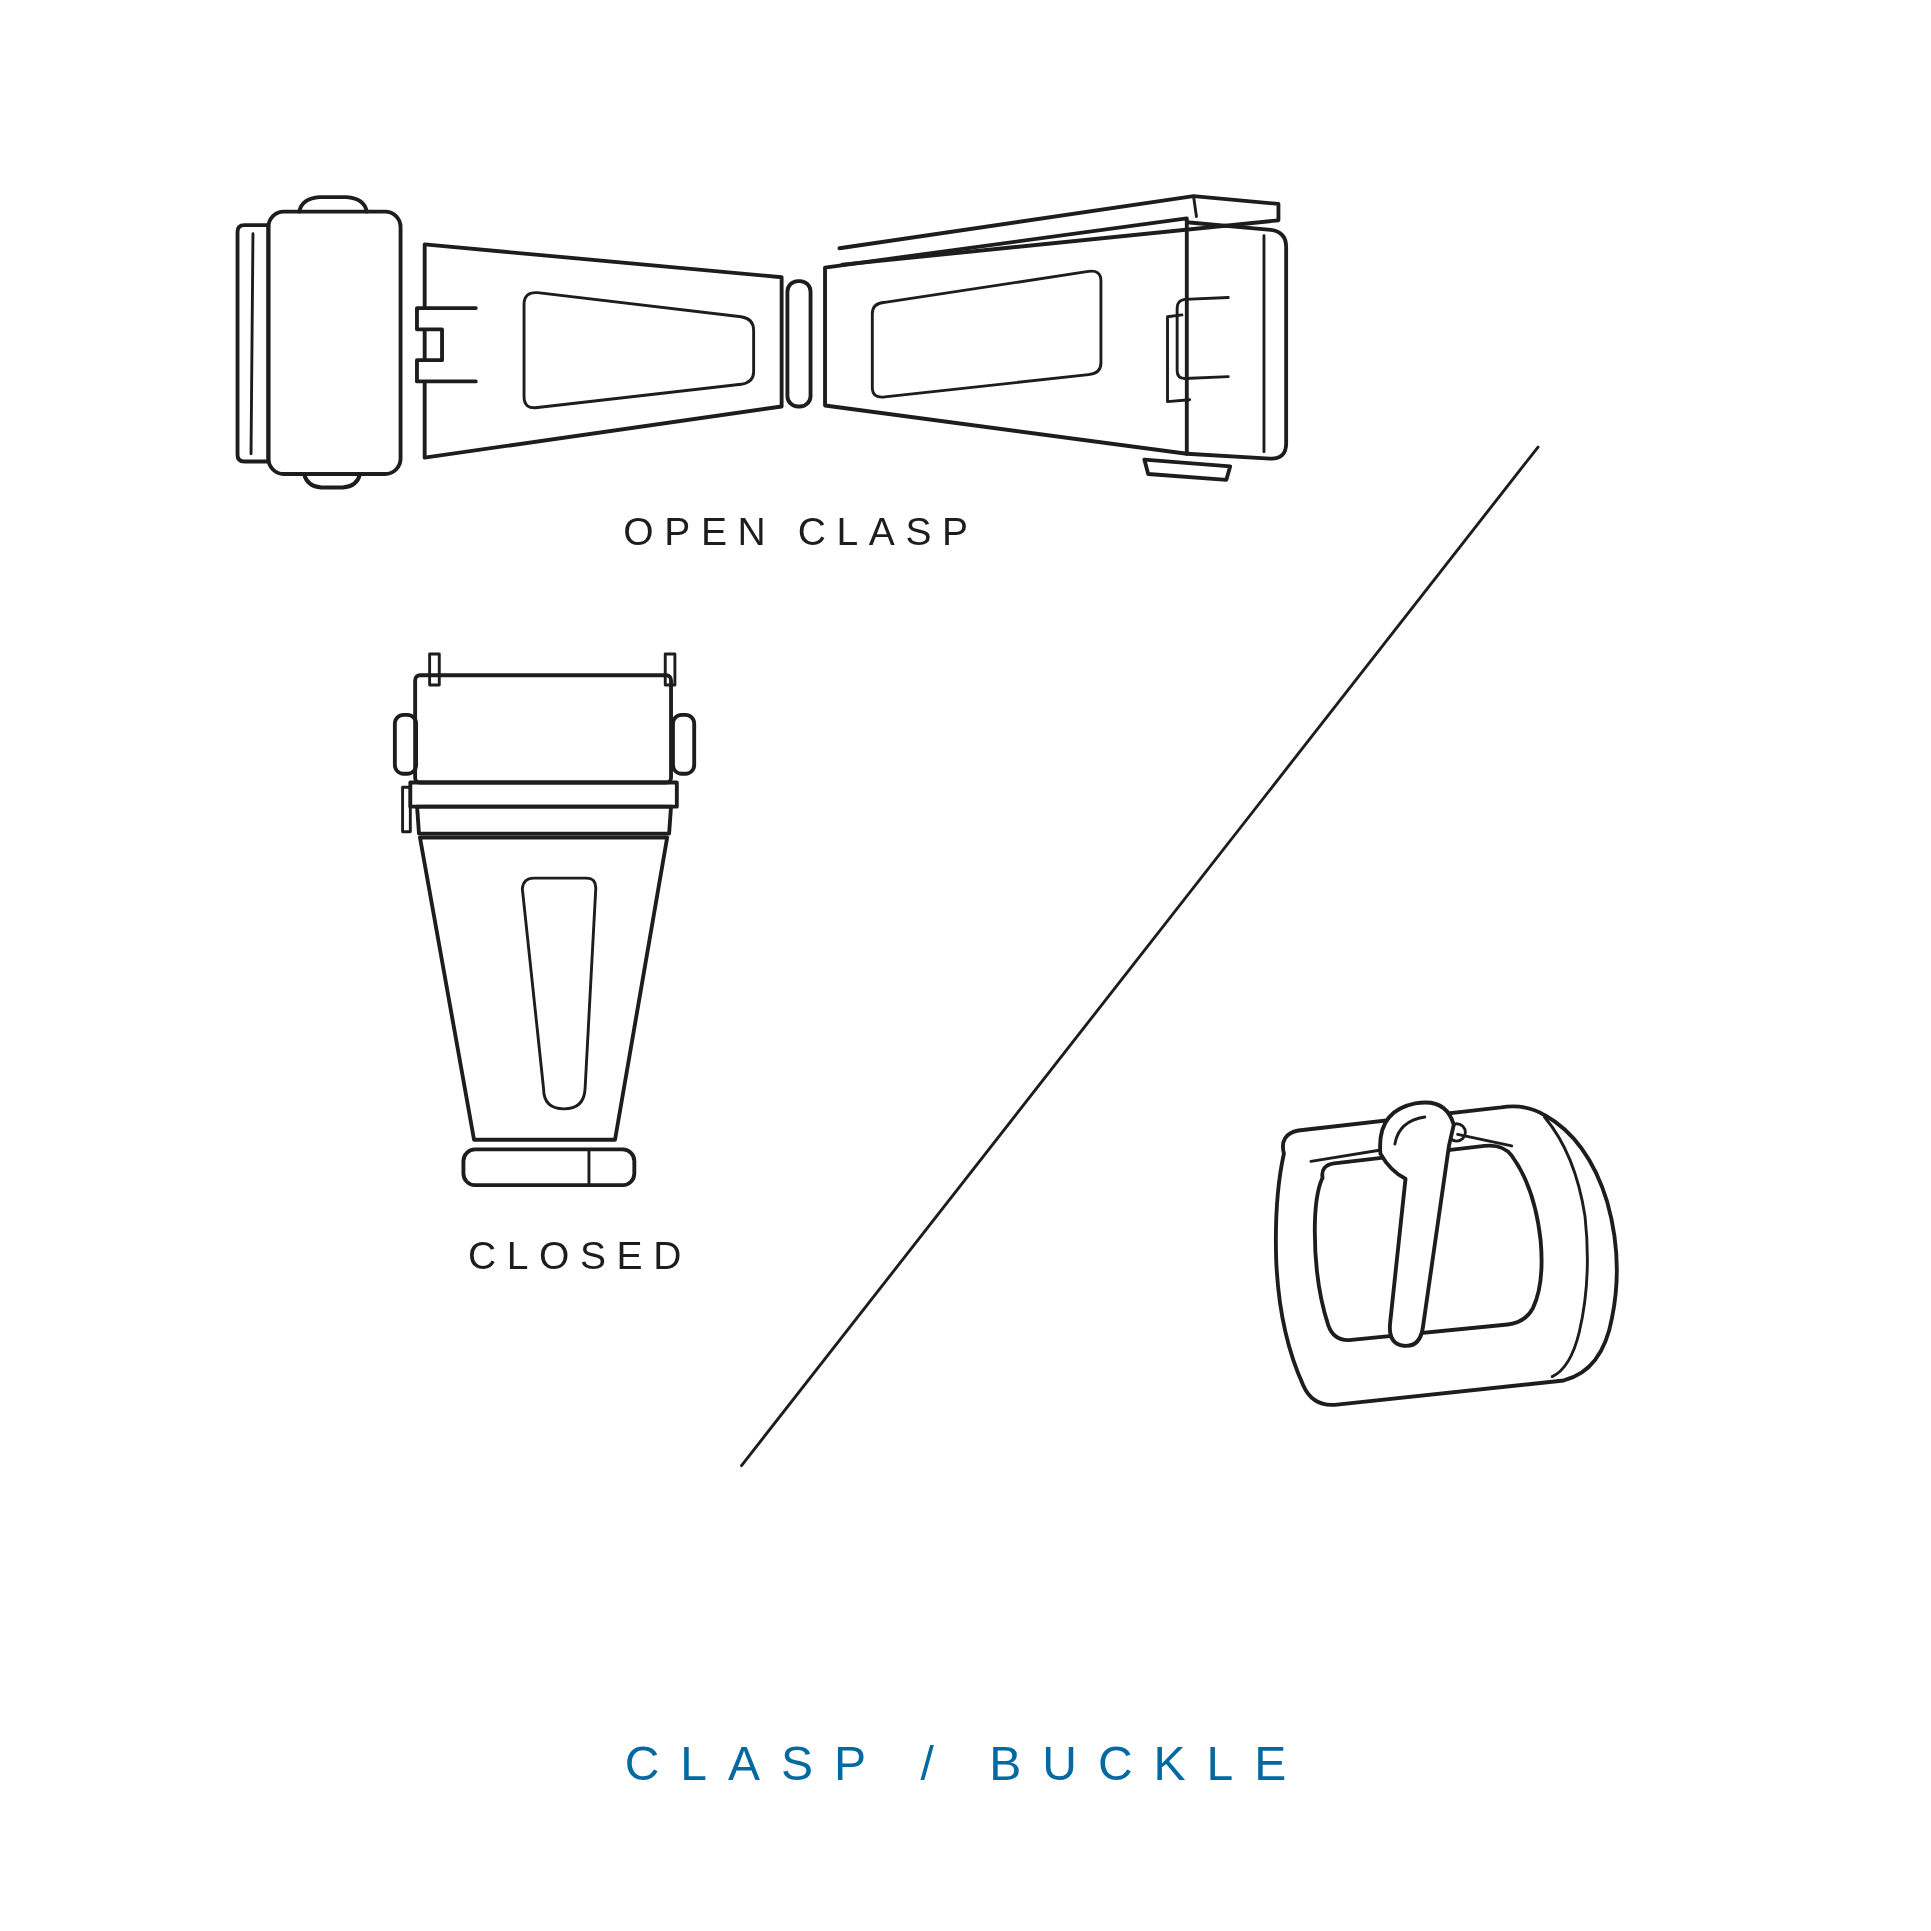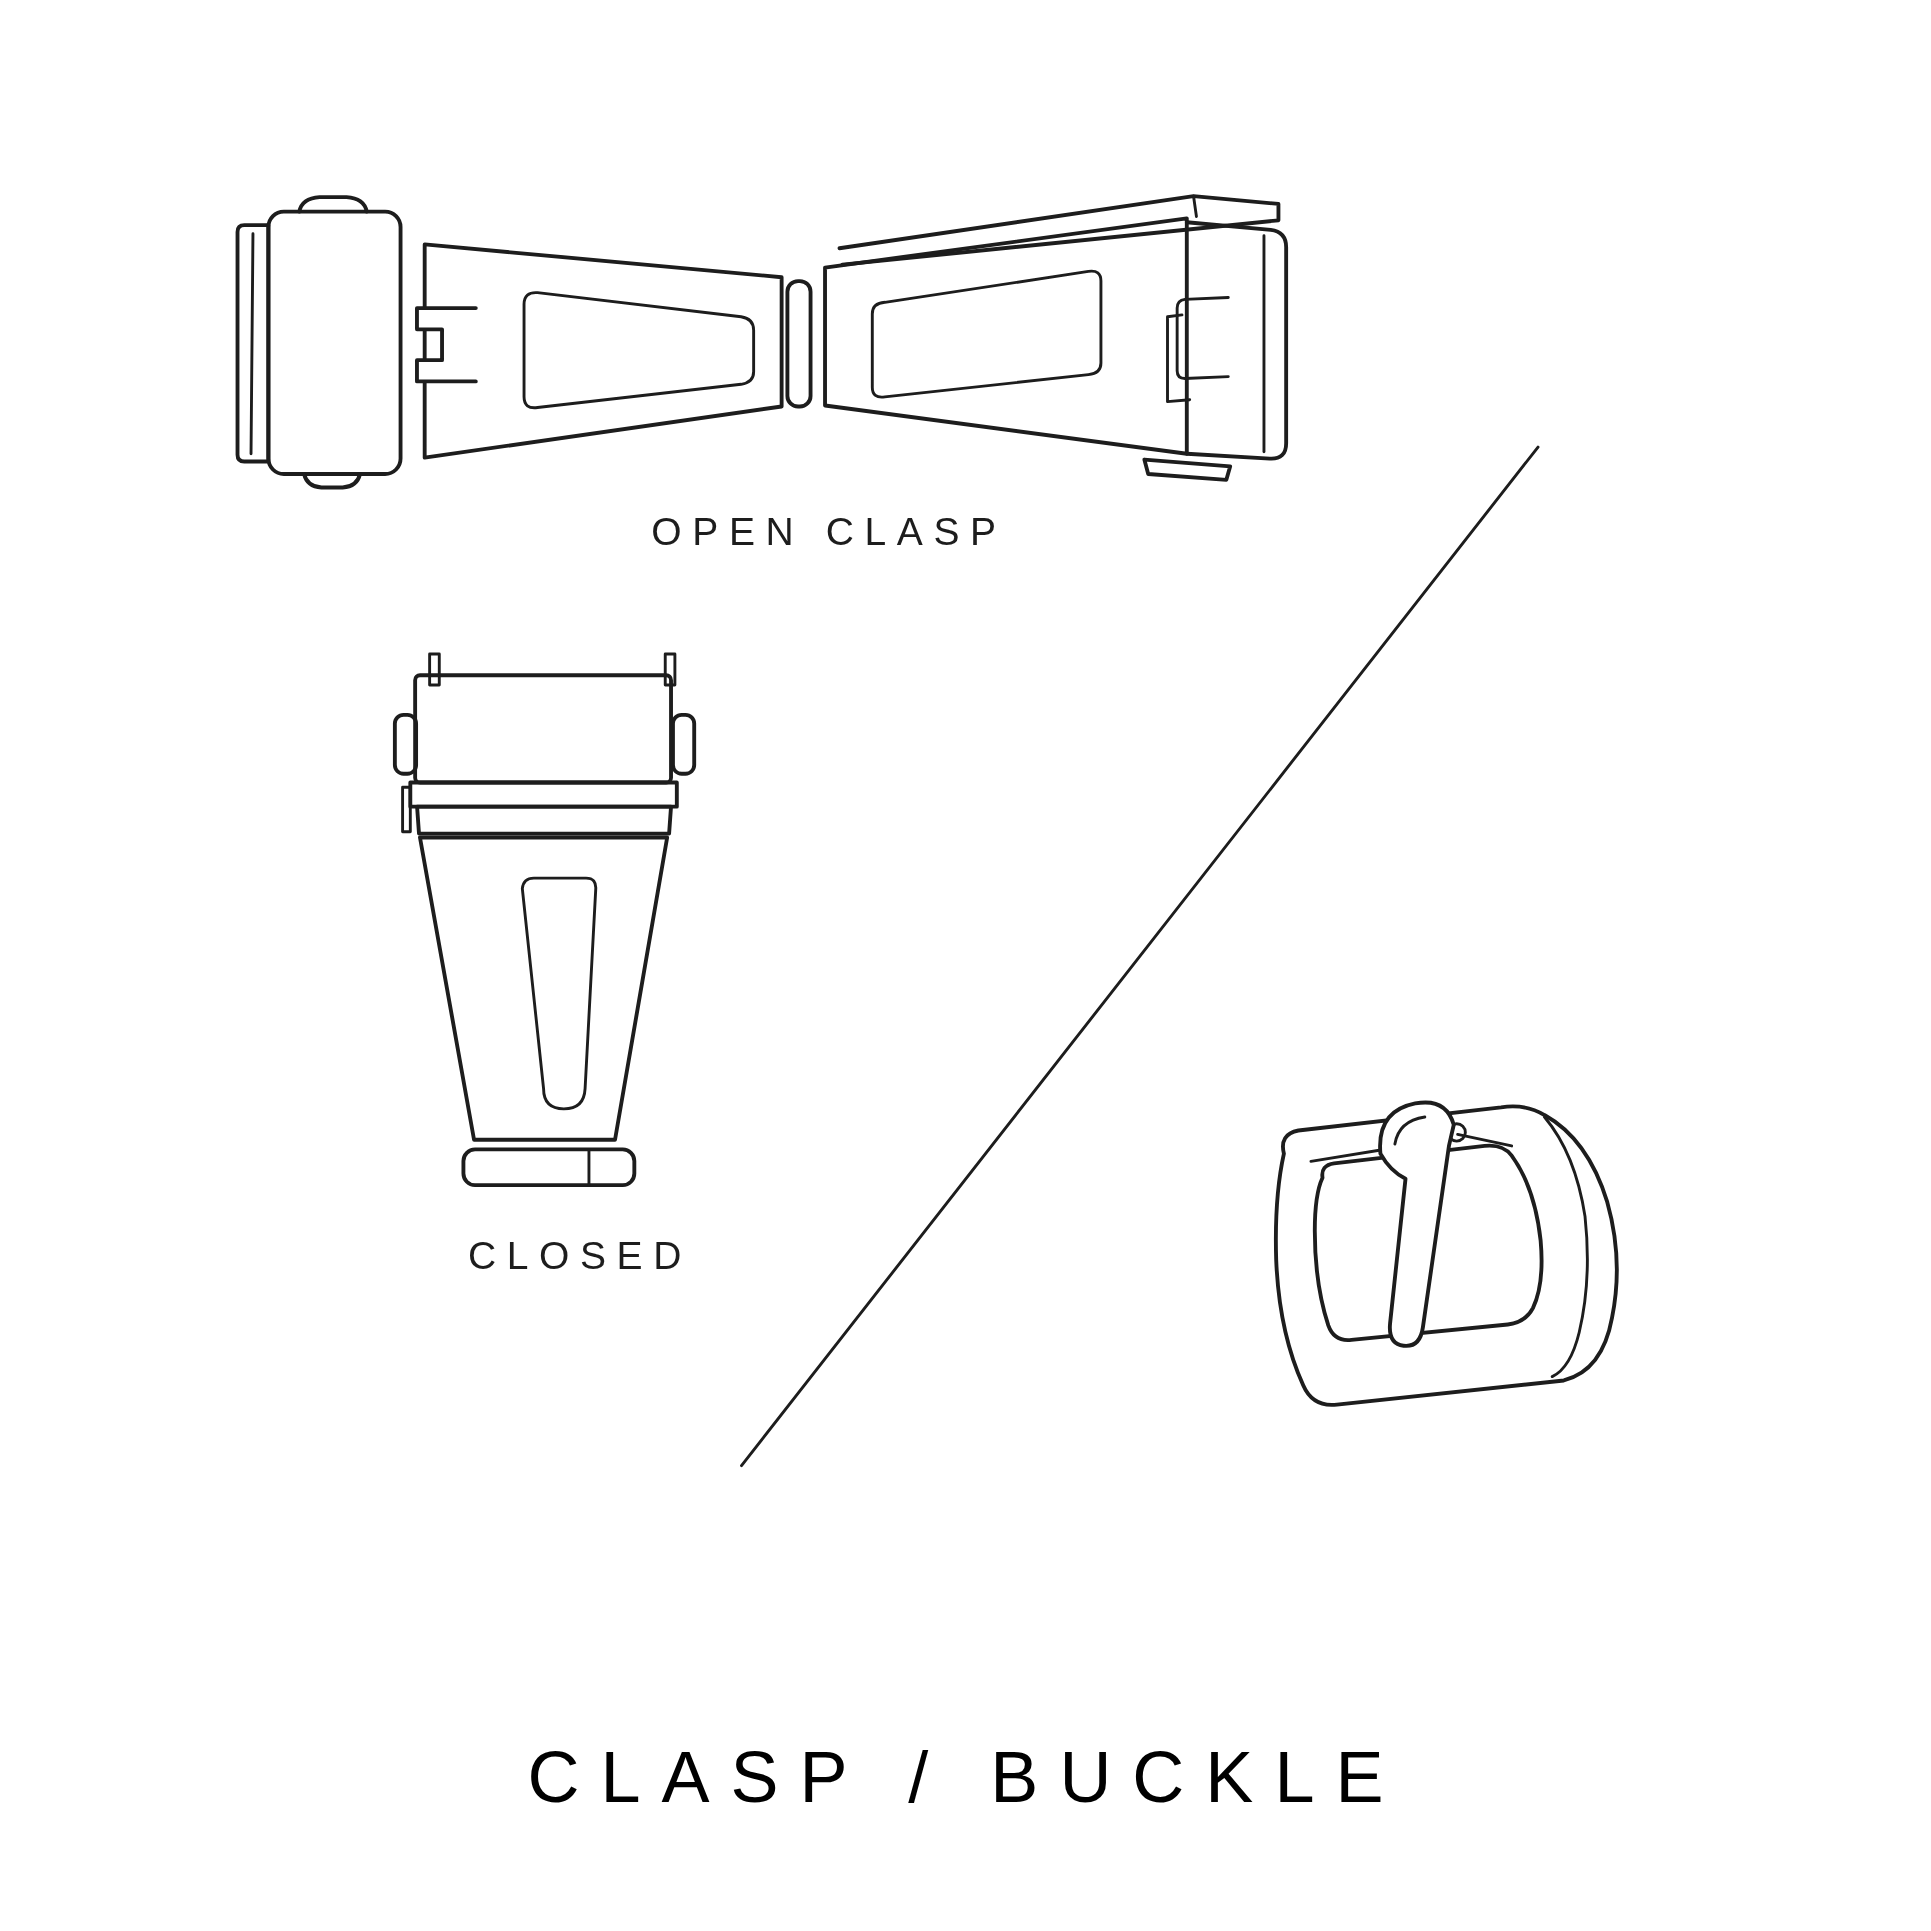--- a/index.html
+++ b/index.html
@@ -24,23 +24,23 @@
     font-size:39px;
     letter-spacing:10.6px;
     color:#1d1d1d;
     white-space:nowrap;
     font-weight:400;
   }
   .title{
     position:absolute;
     left:966px;top:1736px;
     transform:translateX(-50%);
-    font-size:72px;
+    font-size:48px;
     letter-spacing:21px;
-    color:#000000;
+    color:#0369a1;
     white-space:nowrap;
     font-weight:400;
   }
 </style>
 </head>
 <body>
 
 <div class="stage">
 
   <svg class="line-art" style="position:absolute;left:217px;top:174px;" width="1081" height="328" viewBox="0 0 1120 340">
@@ -71,21 +71,21 @@
 
     <path d="M 1005,50 L 1092,58 Q 1108,60 1108,76 L 1108,279 Q 1108,296 1091,295 L 1005,290"></path>
     <line class="thin" x1="1085" y1="64" x2="1085" y2="288"></line>
 
     <path class="thin" d="M 1048,128 L 1003,130 Q 995,131 995,139 L 995,204 Q 995,212 1003,212 L 1048,210"></path>
     <path class="thin" d="M 985,148 L 1000,146 M 985,148 L 985,236 L 1008,234"></path>
 
     <path d="M 961,296 L 1050,303 L 1046,317 L 965,311 Z"></path>
   </svg>
 
-  <div class="caption" style="left:801px;top:510px;margin-left:28px;">OPEN CLASP</div>
+  <div class="caption" style="left:801px;top:510px;">OPEN CLASP</div>
 
   <svg class="line-art" style="position:absolute;left:391px;top:652px;" width="309" height="541" viewBox="0 0 320 560">
 
     <rect class="thin" x="40" y="2" width="10" height="32"></rect>
     <rect class="thin" x="284" y="2" width="10" height="32"></rect>
 
     <rect x="4" y="65" width="22" height="61" rx="9"></rect>
     <rect x="292" y="65" width="22" height="61" rx="9"></rect>
 
     <rect x="25" y="24" width="265" height="111" rx="5"></rect>

